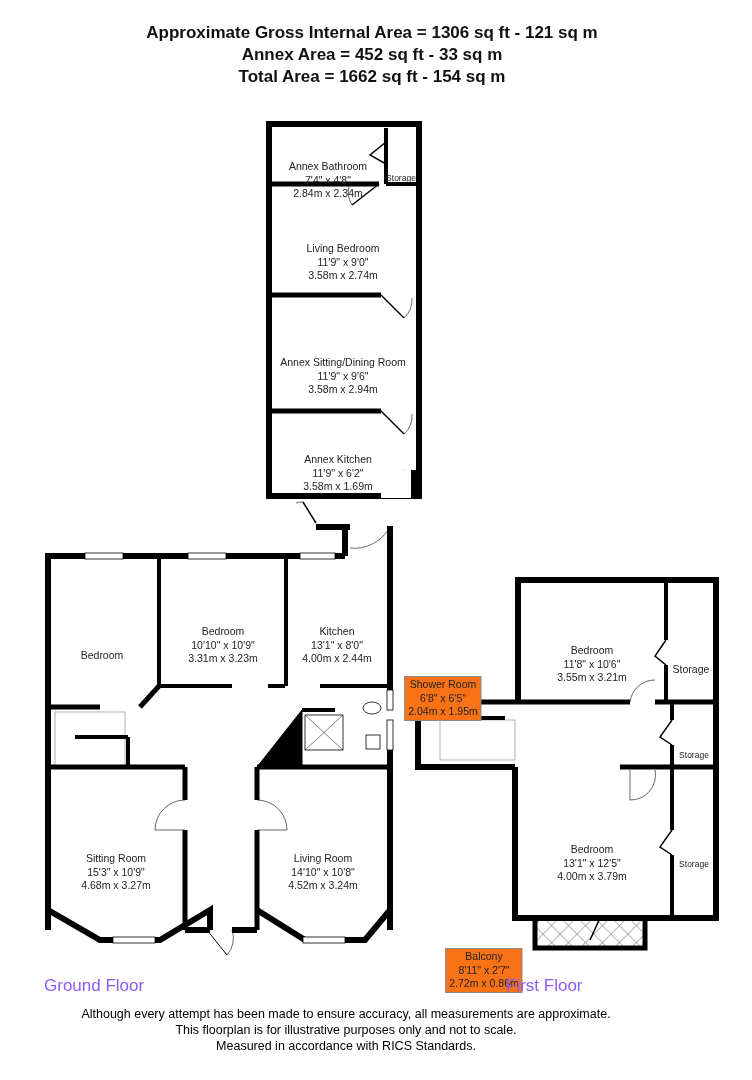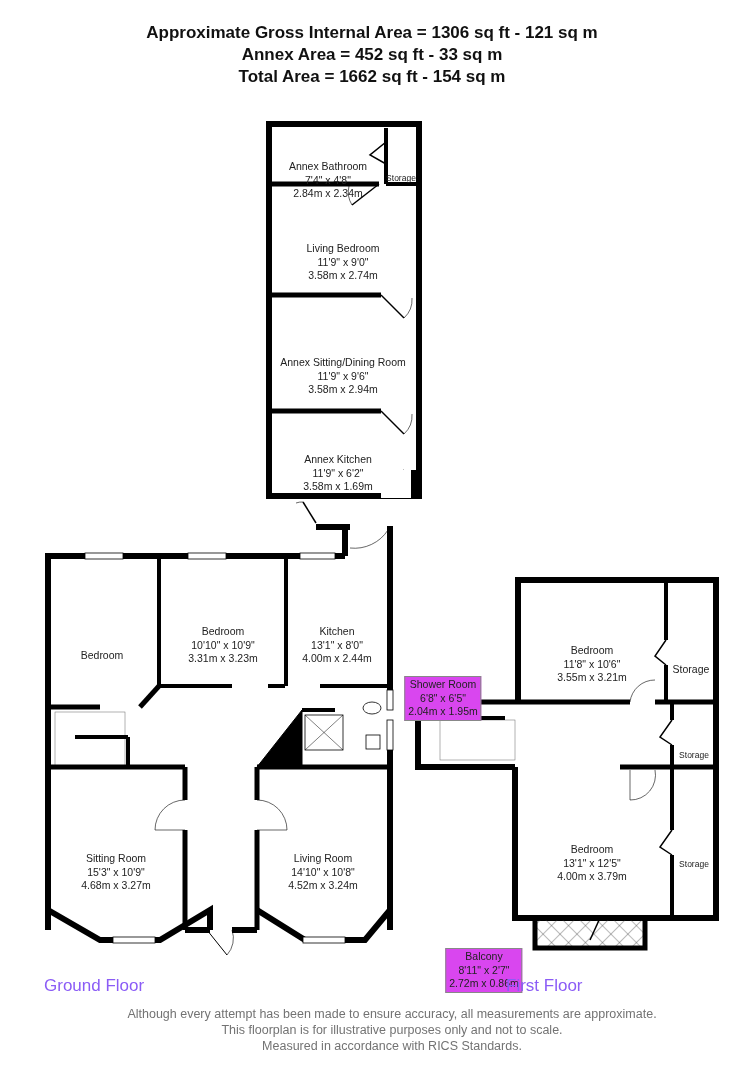--- a/index.html
+++ b/index.html
@@ -3,23 +3,23 @@
 <meta charset="utf-8">
 <style>
   html, body { margin:0; padding:0; background:#fff; }
   body { width:752px; height:1080px; position:relative; overflow:hidden; font-family:"Liberation Sans", sans-serif; color:#111; }
   .hdr { position:absolute; left:0; width:744px; text-align:center; font-weight:bold; font-size:17px; line-height:22px; }
   .plan { position:absolute; left:0; top:0; }
   .lbl { position:absolute; text-align:center; font-size:10.5px; line-height:13.5px; color:#222; white-space:nowrap; transform:translateX(-50%);margin-top:20px; }
   .lbl .nm { display:block; }
   .lbl .dm { display:block; }
   .small { font-size:8.5px; }
-  .boxlbl { border:1px solid #888; background:#d946ef; padding:1px 3px; }
+  .boxlbl { border:1px solid #888; background:#f97316; padding:1px 3px; }
   .floor { position:absolute; font-size:17px; color:#8b5cf6; }
-  .foot { position:absolute; left:0; width:692px; text-align:center; font-size:12.5px; line-height:16px; color:#737373;padding-left:46px; }
+  .foot { position:absolute; left:0; width:692px; text-align:center; font-size:12.5px; line-height:16px; color:#000000; }
 </style>
 </head>
 <body>
 
 <div>
   <div class="hdr" style="top:22px">Approximate Gross Internal Area = 1306 sq ft - 121 sq m</div>
   <div class="hdr" style="top:44px">Annex Area = 452 sq ft - 33 sq m</div>
   <div class="hdr" style="top:66px">Total Area = 1662 sq ft - 154 sq m</div>
 </div>
 

